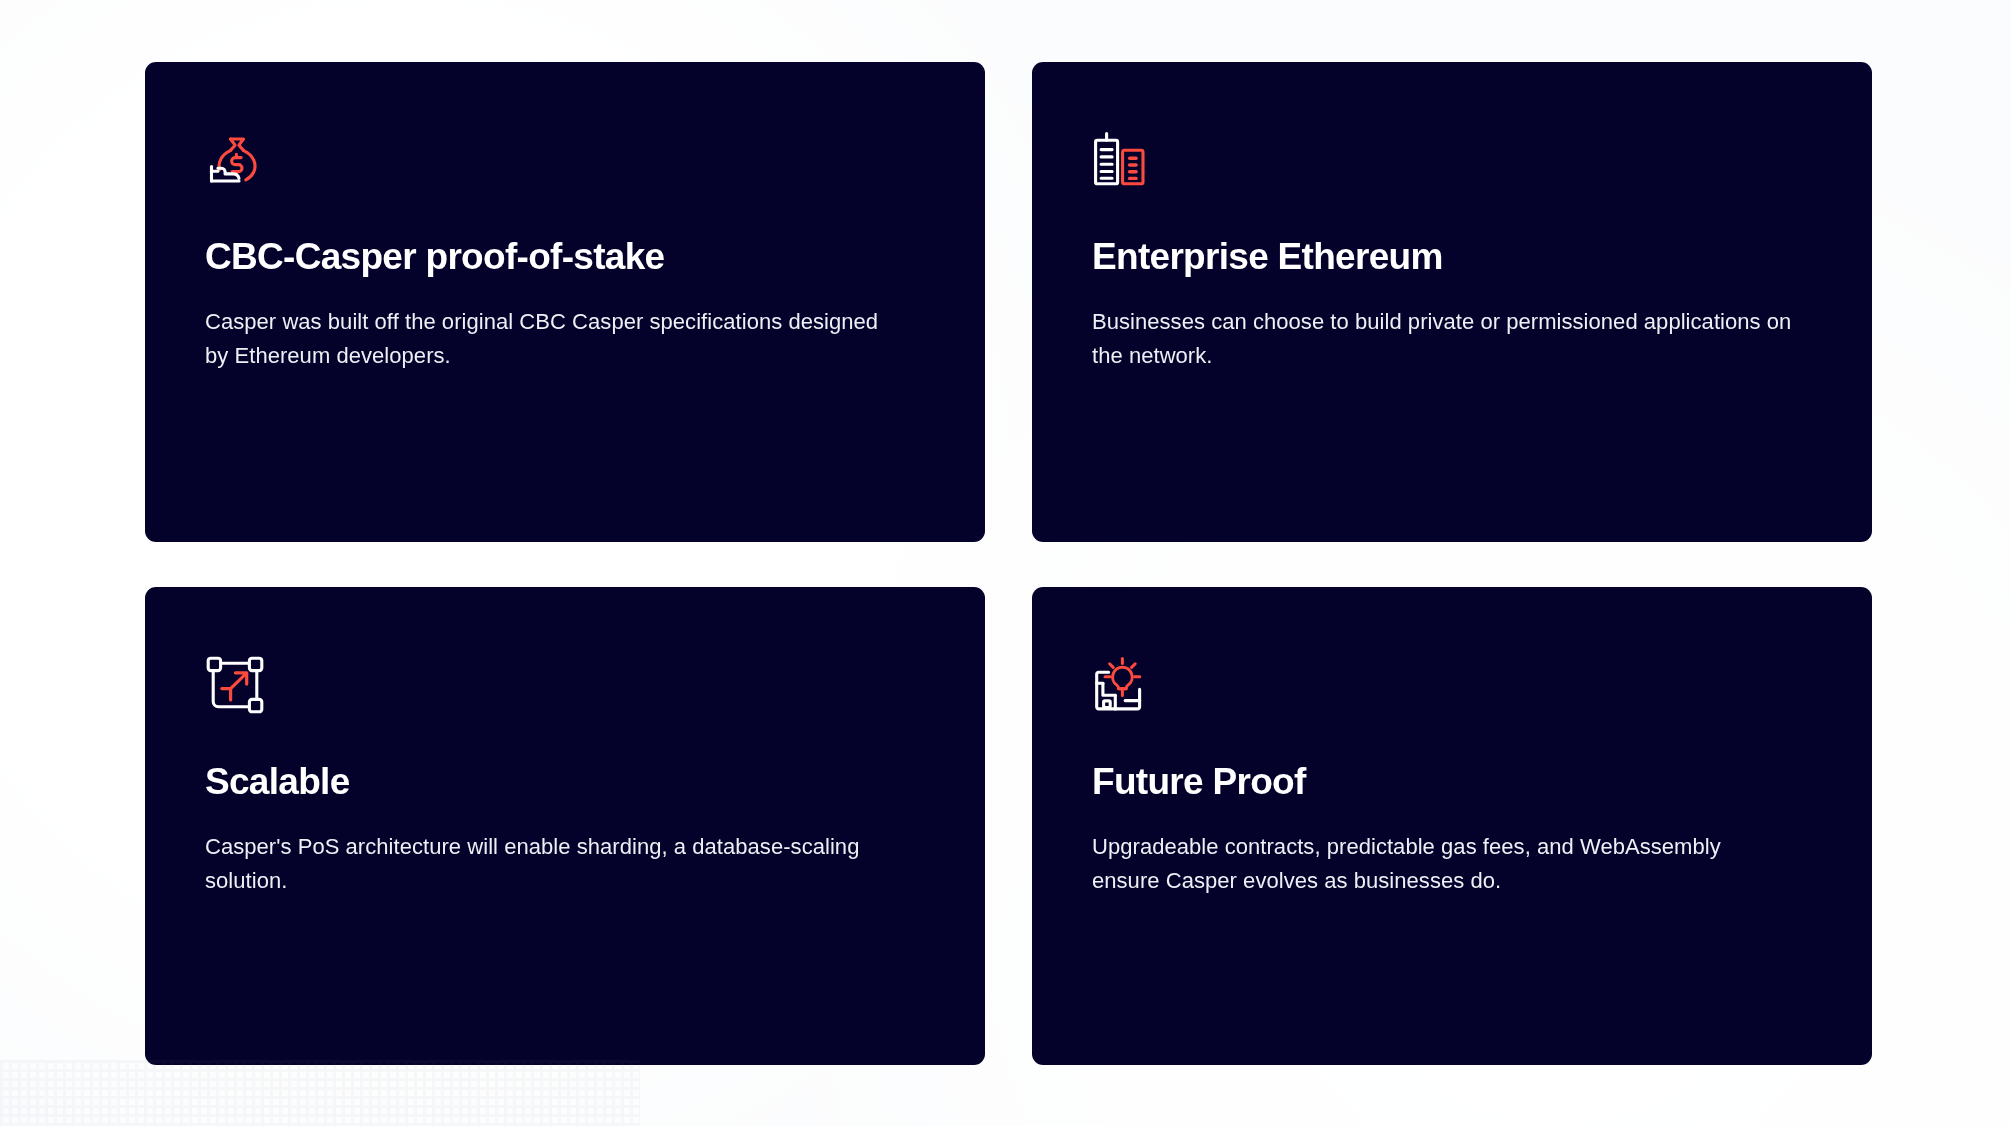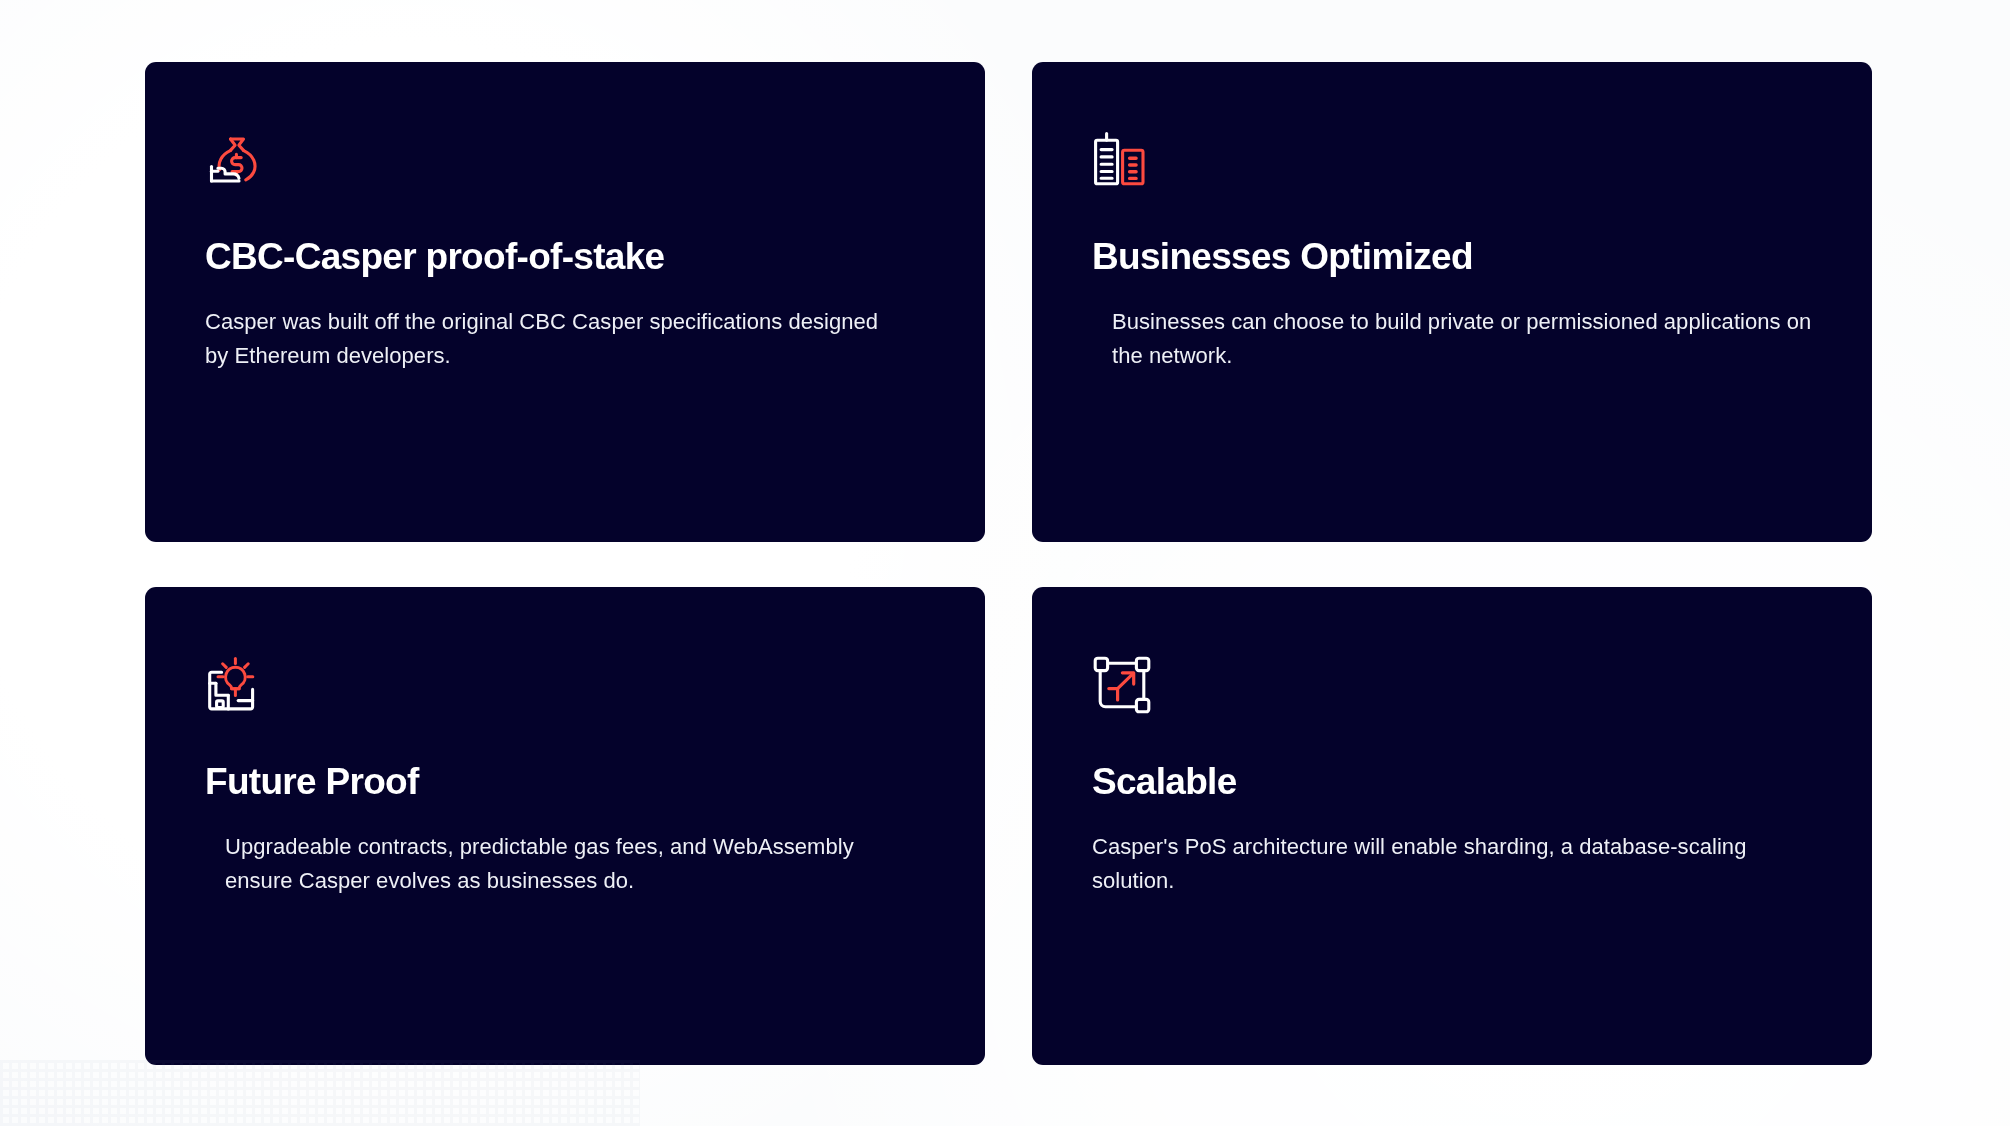--- a/index.html
+++ b/index.html
@@ -67,21 +67,21 @@
   .card-body {
     margin-top:28px;
     color:#eef0f6;
     font-size:22px;
     font-weight:400;
     line-height:1.52;
     letter-spacing:0.05px;
     max-width:690px;
   }
 
-  .card-2 .card-body, .card-4 .card-body { max-width:700px;margin-left:20px; }
+  .card-2 .card-body, .card-4 .card-body { max-width:700px; }
 
   
   .bottom-texture {
     position:absolute;
     left:0; bottom:0;
     width:640px; height:66px;
     opacity:0.05;
     background-image:
       repeating-linear-gradient(90deg, #8290b4 0 3px, transparent 3px 9px),
       repeating-linear-gradient(0deg, #8290b4 0 3px, transparent 3px 9px);
@@ -124,22 +124,41 @@
 
         <path d="M14.6 3.5 v6.6" stroke="#ffffff" stroke-width="3.1" stroke-linecap="round"></path>
 
         <rect x="3.6" y="10.2" width="22" height="43.6" rx="1.6" stroke="#ffffff" stroke-width="3.1"></rect>
         <path d="M9.1 19.6 h11 M9.1 26.9 h11 M9.1 34.2 h11 M9.1 41.5 h11 M9.1 48.3 h11" stroke="#ffffff" stroke-width="3.1" stroke-linecap="round"></path>
 
         <rect x="30.6" y="20.3" width="20.4" height="33.5" rx="1.8" stroke="#fc4a3f" stroke-width="3.1"></rect>
         <path d="M37.6 28.2 h6.5 M37.6 35 h6.5 M37.6 41.8 h6.5 M37.6 48.4 h6.5" stroke="#fc4a3f" stroke-width="3.4" stroke-linecap="round"></path>
       </svg>
     </span>
-    <h2 class="card-title">Businesses Optimized</h2>
+    <h2 class="card-title">Enterprise Ethereum</h2>
     <p class="card-body">Businesses can choose to build private or permissioned applications on the network.</p>
+  </div>
+
+  <div class="card card-3">
+    <span class="card-icon">
+      <svg viewBox="0 0 60 60" width="60" height="60" fill="none" xmlns="http://www.w3.org/2000/svg">
+
+        <rect x="8.2" y="8.2" width="43.6" height="43.6" rx="5.2" stroke="#ffffff" stroke-width="3.1"></rect>
+
+        <path d="M16.8 33.6 h8.8 v11.4" stroke="#fc4a3f" stroke-width="3.2" stroke-linecap="round" stroke-linejoin="round"></path>
+        <path d="M25.6 33.6 L41.3 18.4" stroke="#fc4a3f" stroke-width="3.2" stroke-linecap="round"></path>
+        <path d="M30.4 17.8 h11.3 v11.3" stroke="#fc4a3f" stroke-width="3.2" stroke-linecap="round" stroke-linejoin="round"></path>
+
+        <rect x="3.2" y="3.2" width="12.4" height="12.4" rx="2.6" fill="#04022b" stroke="#ffffff" stroke-width="3.1"></rect>
+        <rect x="44.4" y="3.2" width="12.4" height="12.4" rx="2.6" fill="#04022b" stroke="#ffffff" stroke-width="3.1"></rect>
+        <rect x="44.4" y="44.4" width="12.4" height="12.4" rx="2.6" fill="#04022b" stroke="#ffffff" stroke-width="3.1"></rect>
+      </svg>
+    </span>
+    <h2 class="card-title">Scalable</h2>
+    <p class="card-body">Casper's PoS architecture will enable sharding, a database-scaling solution.</p>
   </div>
 
   <div class="card card-4">
     <span class="card-icon">
       <svg viewBox="0 0 60 60" width="60" height="60" fill="none" xmlns="http://www.w3.org/2000/svg">
 
         <path d="M30.4 3.4 v5.1" stroke="#fc4a3f" stroke-width="3" stroke-linecap="round"></path>
         <path d="M17.6 8.8 l3.6 3.6" stroke="#fc4a3f" stroke-width="3" stroke-linecap="round"></path>
         <path d="M43.2 8.8 l-3.6 3.6" stroke="#fc4a3f" stroke-width="3" stroke-linecap="round"></path>
         <path d="M13 21.8 h5.1" stroke="#fc4a3f" stroke-width="3" stroke-linecap="round"></path>
@@ -154,34 +173,15 @@
         <path d="M10.9 28.2 v12 h12.4" stroke="#ffffff" stroke-width="3.1" stroke-linecap="round" stroke-linejoin="round"></path>
         <path d="M23.3 40.2 v13.7" stroke="#ffffff" stroke-width="3.1" stroke-linecap="round"></path>
         <path d="M33.2 45.6 h14.4" stroke="#ffffff" stroke-width="3.1" stroke-linecap="round"></path>
         <rect x="11.6" y="45.9" width="6.6" height="6.6" rx="1.3" stroke="#ffffff" stroke-width="3.1"></rect>
       </svg>
     </span>
     <h2 class="card-title">Future Proof</h2>
     <p class="card-body">Upgradeable contracts, predictable gas fees, and WebAssembly ensure Casper evolves as businesses do.</p>
   </div>
 
-  <div class="card card-3">
-    <span class="card-icon">
-      <svg viewBox="0 0 60 60" width="60" height="60" fill="none" xmlns="http://www.w3.org/2000/svg">
-
-        <rect x="8.2" y="8.2" width="43.6" height="43.6" rx="5.2" stroke="#ffffff" stroke-width="3.1"></rect>
-
-        <path d="M16.8 33.6 h8.8 v11.4" stroke="#fc4a3f" stroke-width="3.2" stroke-linecap="round" stroke-linejoin="round"></path>
-        <path d="M25.6 33.6 L41.3 18.4" stroke="#fc4a3f" stroke-width="3.2" stroke-linecap="round"></path>
-        <path d="M30.4 17.8 h11.3 v11.3" stroke="#fc4a3f" stroke-width="3.2" stroke-linecap="round" stroke-linejoin="round"></path>
-
-        <rect x="3.2" y="3.2" width="12.4" height="12.4" rx="2.6" fill="#04022b" stroke="#ffffff" stroke-width="3.1"></rect>
-        <rect x="44.4" y="3.2" width="12.4" height="12.4" rx="2.6" fill="#04022b" stroke="#ffffff" stroke-width="3.1"></rect>
-        <rect x="44.4" y="44.4" width="12.4" height="12.4" rx="2.6" fill="#04022b" stroke="#ffffff" stroke-width="3.1"></rect>
-      </svg>
-    </span>
-    <h2 class="card-title">Scalable</h2>
-    <p class="card-body">Casper's PoS architecture will enable sharding, a database-scaling solution.</p>
-  </div>
-
 </div>
 
 <div class="bottom-texture"></div>
 
 </body></html>

